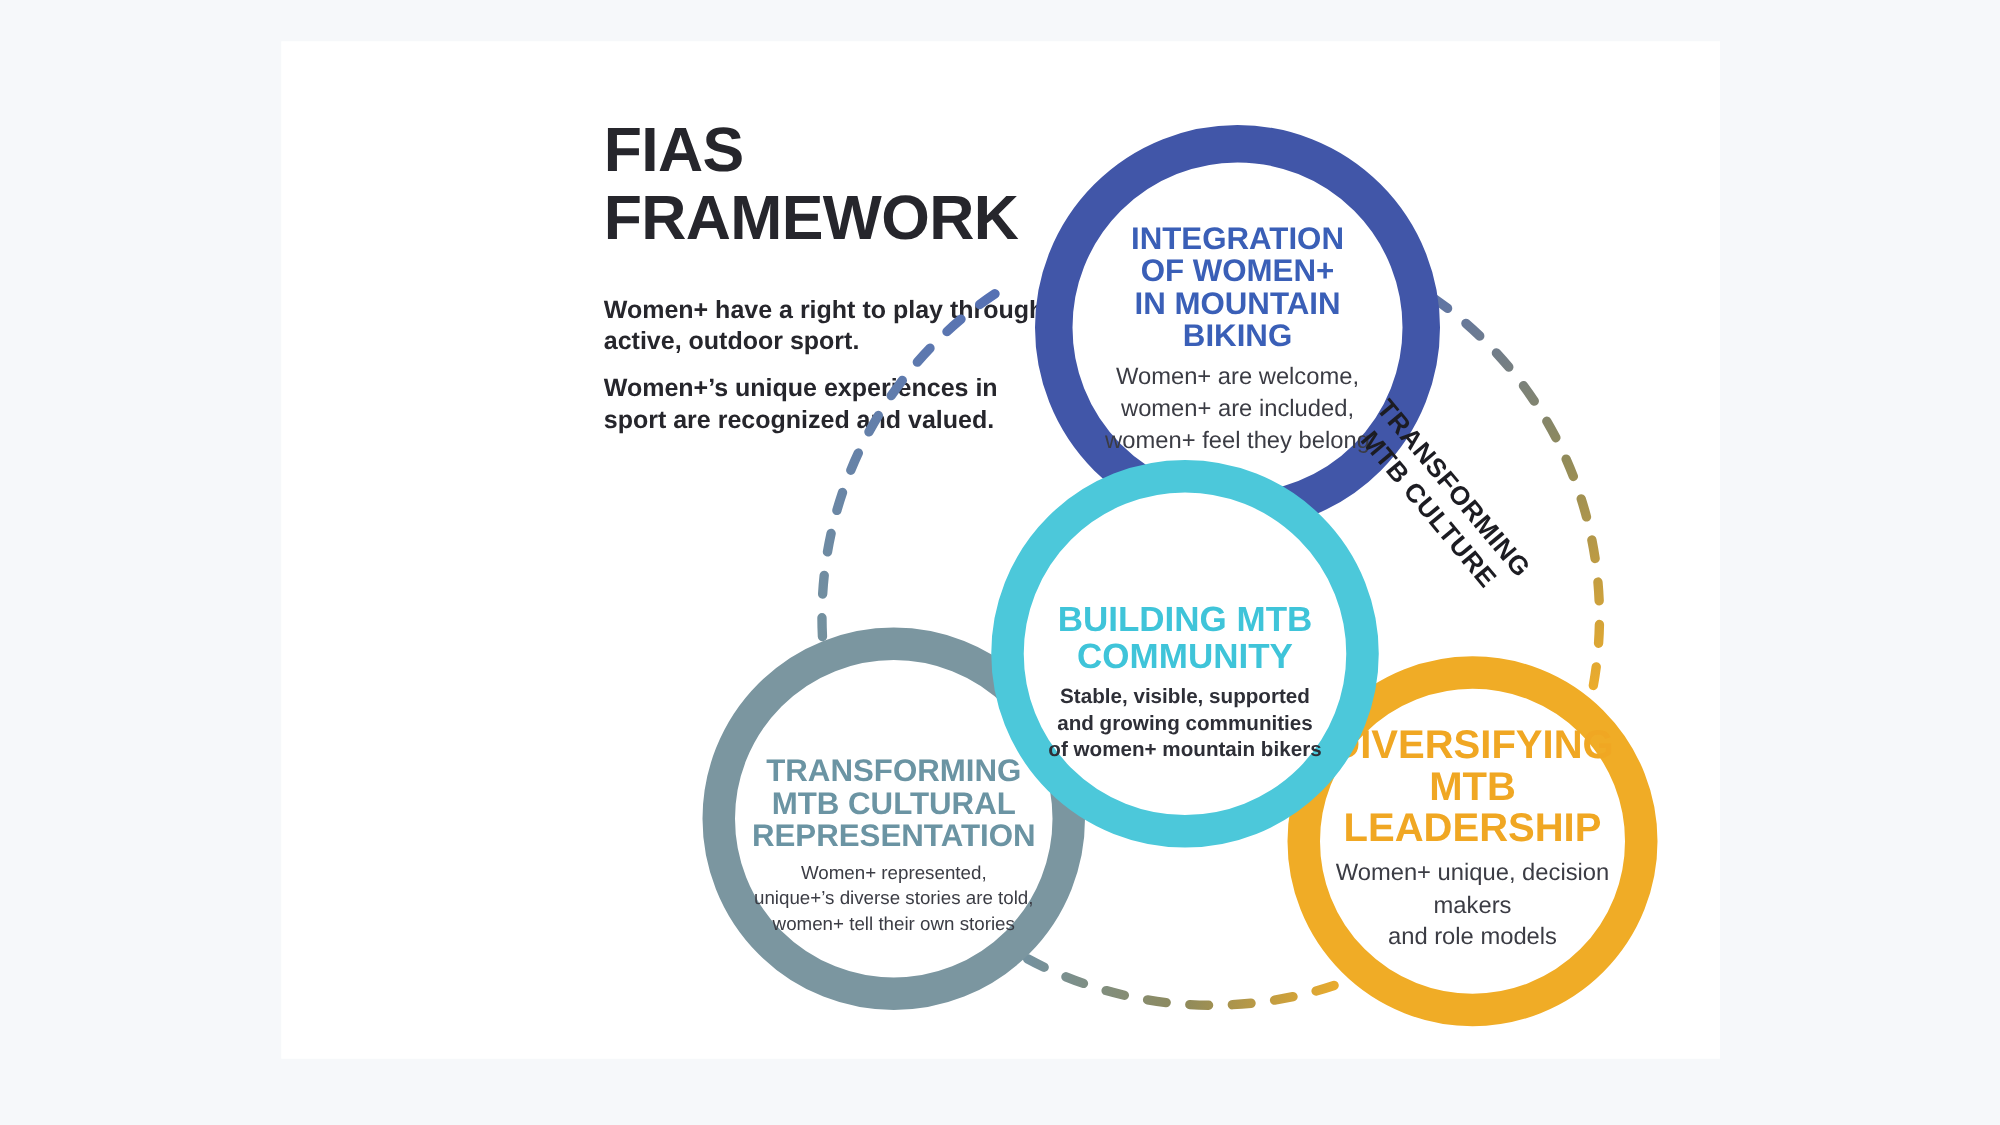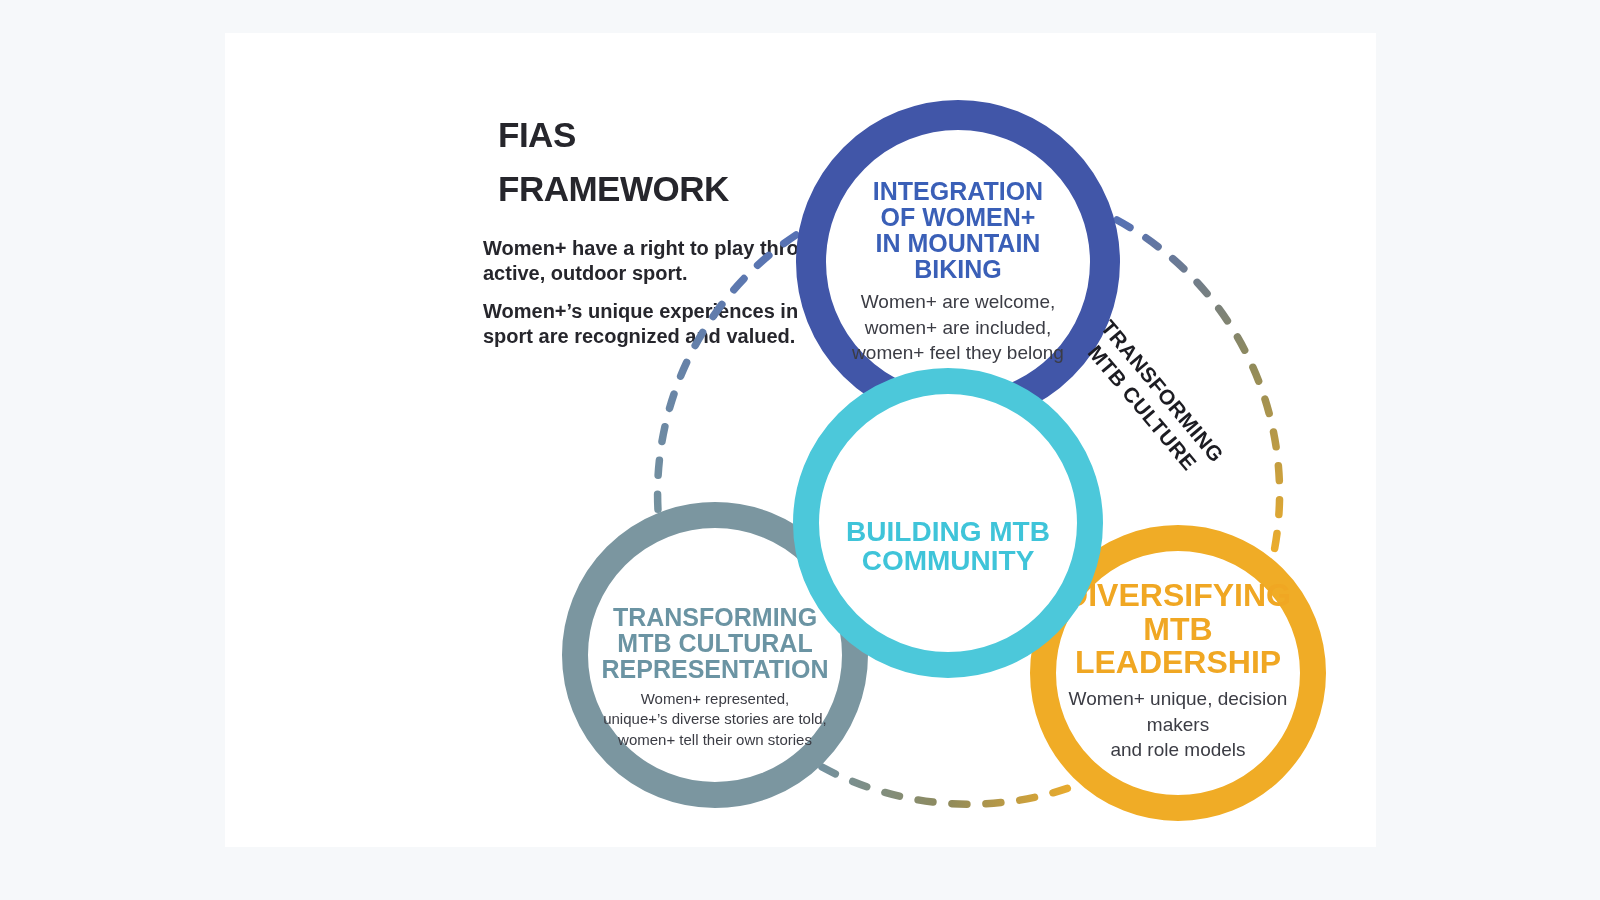--- a/index.html
+++ b/index.html
@@ -12,37 +12,37 @@
   }
   .stage{position:absolute;left:0;top:0;width:1600px;height:900px;}
   .card{
     position:absolute;left:225px;top:33px;width:1151px;height:814px;
     background:#ffffff;
   }
   .pre{white-space:pre-line;}
   
   .title{
     position:absolute;left:258px;top:60px;
-    font-size:35px;line-height:54px;font-weight:800;
-    letter-spacing:-0.5px;color:#26262c;margin:15px;
+    font-size:50px;line-height:54px;font-weight:800;
+    letter-spacing:-0.5px;color:#26262c;margin:0;
   }
   .intro{position:absolute;left:258px;top:203px;width:360px;}
   .intro p{
     margin:0 0 13px 0;font-size:20px;line-height:25px;
     font-weight:700;color:#26262c;
   }
   
   .ring-svg{position:absolute;left:0;top:0;pointer-events:none;}
   
   .circle{
     position:absolute;border-radius:50%;background:#ffffff;
     box-sizing:border-box;display:flex;align-items:center;justify-content:center;
     text-align:center;
   }
-  .c-integration{left:796px;top:100px;width:324px;height:324px;border:30px solid #4156a8;z-index:2;}
+  .c-integration{left:828px;top:100px;width:324px;height:324px;border:30px solid #4156a8;z-index:2;}
   .c-representation{left:562px;top:502px;width:306px;height:306px;border:26px solid #7b96a0;z-index:2;}
   .c-leadership{left:1030px;top:525px;width:296px;height:296px;border:26px solid #f0ac26;z-index:2;}
   .c-community{left:793px;top:368px;width:310px;height:310px;border:26px solid #4cc8da;z-index:3;}
   .circle-text{width:100%;padding:0 10px;}
   .c-integration .circle-text{transform:translateY(10px);}
   .c-community .circle-text{transform:translateY(12px);margin-top:24px;}
   .c-representation .circle-text{transform:translateY(22px);}
   .c-leadership .circle-text{transform:translateY(-2px);}
   .circle-title{
     font-weight:800;letter-spacing:0;
@@ -133,19 +133,22 @@
 MTB LEADERSHIP</div>
       <div class="circle-sub pre">Women+ unique, decision makers
 and role models</div>
     </div>
   </div>
 
   <div class="circle c-community" style="border-color: rgb(76, 200, 218);">
     <div class="circle-text">
       <div class="circle-title pre" style="color: rgb(63, 196, 217);">BUILDING MTB
 COMMUNITY</div>
+      <div class="circle-sub pre">Stable, visible, supported
+and growing communities
+of women+ mountain bikers</div>
     </div>
   </div>
 
   <div class="arc-label pre">TRANSFORMING
 MTB CULTURE</div>
 
 </div>
 
 </body></html>

